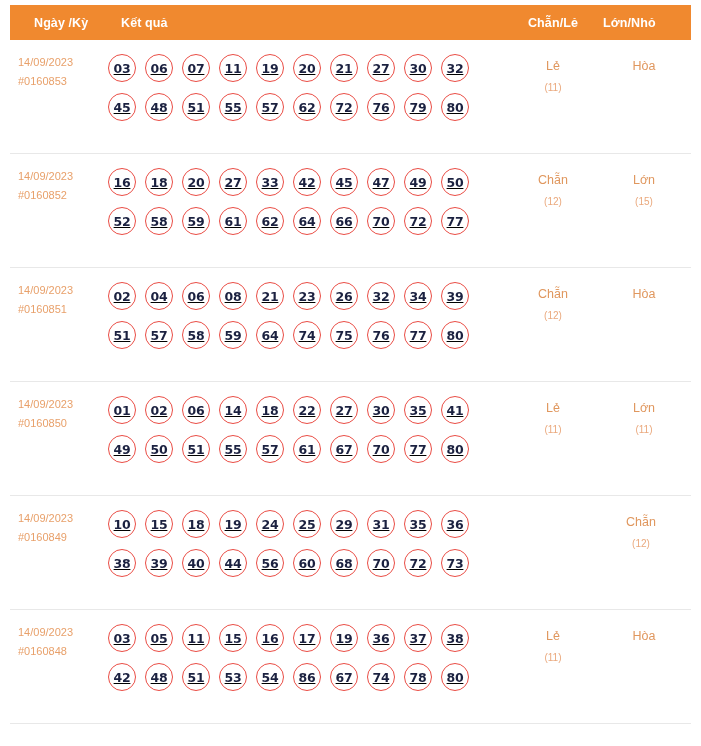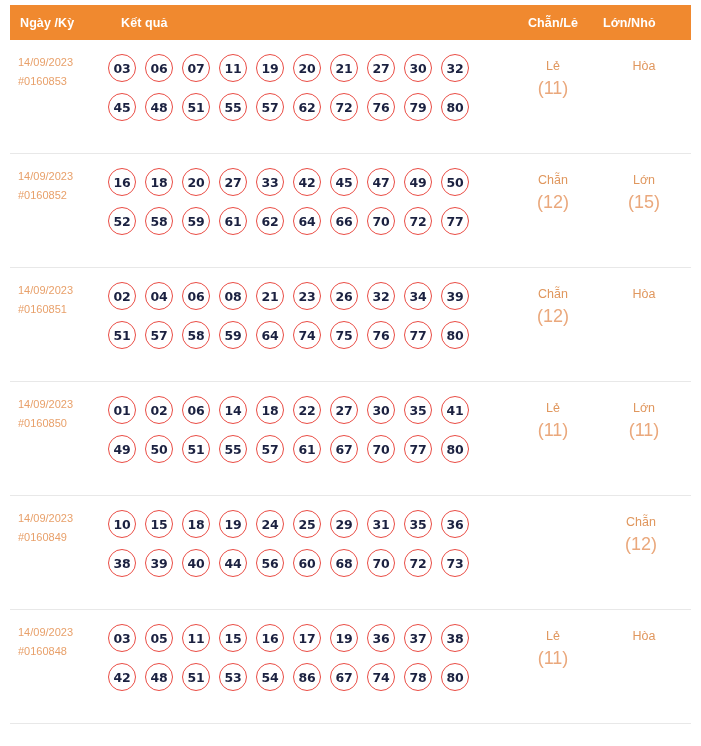--- a/index.html
+++ b/index.html
@@ -24,21 +24,21 @@
   .thead {
     display: flex;
     align-items: center;
     height: 35px;
     background: #f0892f;
     color: #ffffff;
     font-size: 12.5px;
     font-weight: bold;
     letter-spacing: .1px;
   }
-  .th-date   { width: 98px; padding-left: 10px; }
+  .th-date   { width: 98px; padding-left: 24px; }
   .th-result { flex: 1; padding-left: 13px; }
   .th-oe     { width: 100px; text-align: center; }
   .th-bs     { width: 88px;  text-align: left; padding-right: 6px;}
 
   
   .row {
     display: flex;
     align-items: flex-start;
     border-bottom: 1px solid #e8e8e8;
     min-height: 114px;
@@ -57,20 +57,21 @@
   .cell-date .d-kay { display: block; }
 
   .cell-result {
     flex: 1;
     padding-top: 1px;
   }
   .num-line {
     display: flex;
     gap: 9px;
     margin-bottom: 11px;
+    text-decoration: underline;
   }
   .num-line:last-child { margin-bottom: 0; }
 
   .ball {
     width: 28px;
     height: 28px;
     border: 1.6px solid #ea4d45;
     border-radius: 50%;
     display: flex;
     align-items: center;
@@ -85,21 +86,21 @@
 
   .cell-oe, .cell-bs {
     text-align: center;
     color: #e0975e;
     font-size: 12.5px;
     line-height: 22px;
     padding-top: 2px;
   }
   .cell-oe { width: 100px; }
   .cell-bs { width: 88px; padding-right: 6px; }
-  .cnt { display: block; color: #eaa87c; font-size: 18px; }
+  .cnt { display: block; color: #eaa87c; font-size: 10px; }
   .cnt:empty { display: none; }
 </style>
 </head>
 <body>
 
 <div class="table-wrap">
 
   <div class="thead">
     <div class="th-date">Ngày /Kỳ</div>
     <div class="th-result">Kết quả</div>

